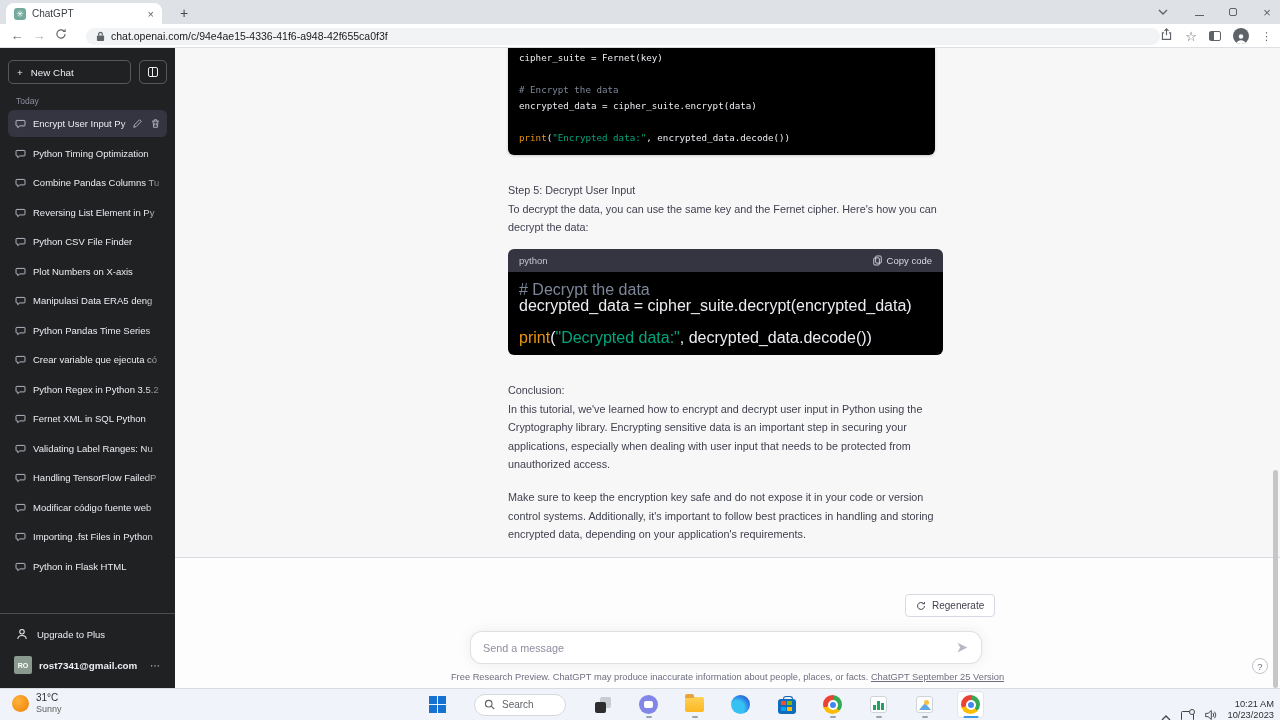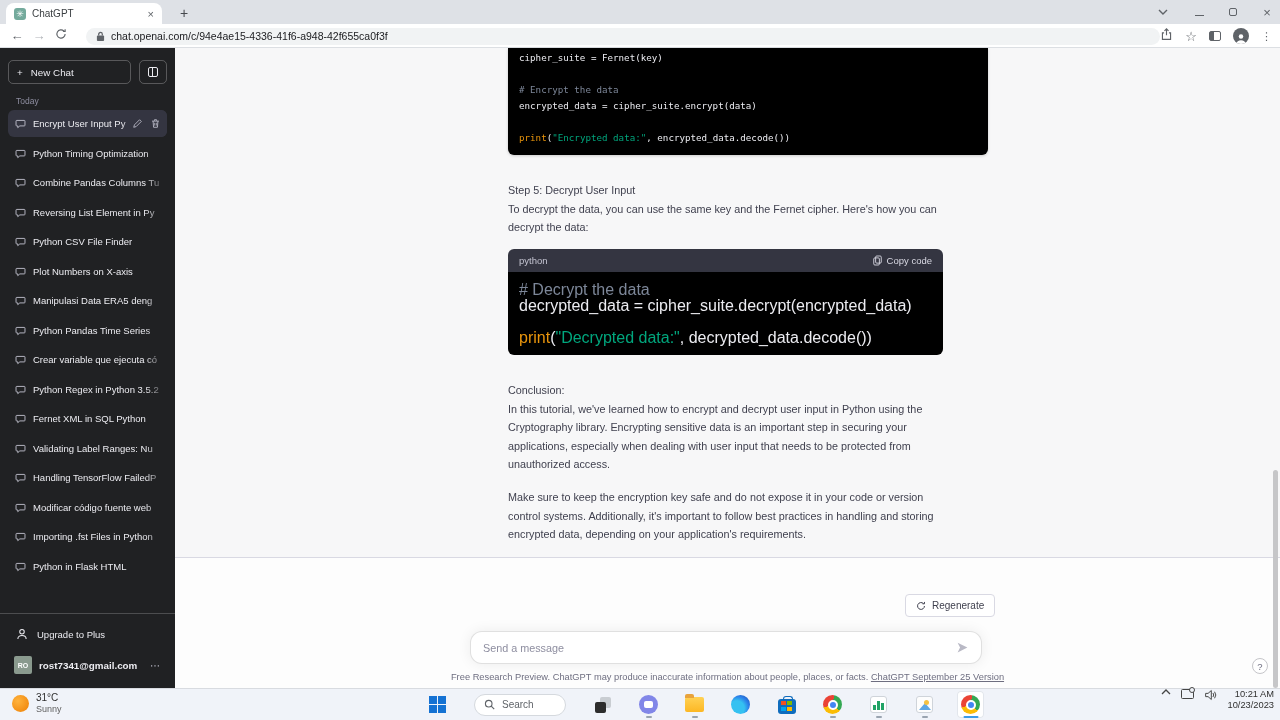--- a/index.html
+++ b/index.html
@@ -51,21 +51,21 @@
   .upgrade-row { display:flex; align-items:center; gap:9px; margin:0 8px; height:28px; border-radius:6px; padding:0 8px; font-size:9.5px; cursor:pointer; }
   .account-row { display:flex; align-items:center; gap:7px; margin:2px 8px 0 8px; height:30px; border-radius:6px; padding:0 6px; cursor:pointer; }
   .account-avatar { width:18px; height:18px; border-radius:2px; background:#8a9a8e; color:#fff; font-size:7px; font-weight:bold; display:flex; align-items:center; justify-content:center; }
   .account-email { flex:1; font-size:9.8px; font-weight:bold; }
   .dots-h { color:#c5c5d2; font-size:10px; letter-spacing:1px; }
 
   
   #main { position:absolute; left:175px; top:0; width:1105px; height:640px; background:#fdfdfd; }
   .msg-area { position:absolute; left:0; top:0; width:1105px; height:510px; background:#f7f7f8; border-bottom:1px solid #d9d9e3; }
 
-  .code-block { position:absolute; width:480px; background:#000; border-radius:6px; box-shadow:0 1px 3px rgba(0,0,0,.18); font-family:"DejaVu Sans Mono",monospace; font-size:9.2px; }
+  .code-block { position:absolute; width:427px; background:#000; border-radius:6px; box-shadow:0 1px 3px rgba(0,0,0,.18); font-family:"DejaVu Sans Mono",monospace; font-size:9.2px; }
   #code1 { left:333px; top:0; height:107px; border-radius:0 0 6px 6px; padding:2px 0 0 11px; }
   #code2-wrap { position:absolute; left:333px; top:201px; width:435px; }
   .code-header { height:23px; background:#343541; border-radius:6px 6px 0 0; display:flex; align-items:center; justify-content:space-between; padding:0 11px; font-family:"Liberation Sans",sans-serif; }
   .code-lang { font-size:9.5px; color:#c5c5d2; }
   .copy-btn { display:flex; align-items:center; gap:5px; font-size:9.5px; color:#d9d9e3; cursor:pointer; }
   #code2-body { background:#000; border-radius:0 0 6px 6px; padding:10px 0 9px 11px; height:83px; }
   .code-line { height:16px; line-height:16px; white-space:pre; }
   .tok-plain { color:#ececf1; }
   .tok-comment { color:#7d8799; }
   .tok-fn { color:#e9950c; }
@@ -114,21 +114,21 @@
   .store-ic i { background:#fff; }
   .store-ic i:nth-child(1){background:#f25022}.store-ic i:nth-child(2){background:#7fba00}.store-ic i:nth-child(3){background:#00a4ef}.store-ic i:nth-child(4){background:#ffb900}
   .chrome-ic { position:relative; width:19px; height:19px; border-radius:50%; background:conic-gradient(from 130deg, #fbbc05 0 120deg, #ea4335 0 240deg, #34a853 0 360deg); }
   .chrome-ic i { position:absolute; left:50%; top:50%; transform:translate(-50%,-50%); width:10px; height:10px; background:#4285f4; border:2.5px solid #fff; border-radius:50%; }
   .chart-ic { width:17px; height:17px; background:#fff; border:1px solid #cfd4da; border-radius:3px; display:flex; align-items:flex-end; justify-content:center; gap:1.5px; padding:2px; }
   .chart-ic i { width:3px; background:#21a366; }
   .chart-ic i:nth-child(1){height:5px}.chart-ic i:nth-child(2){height:9px}.chart-ic i:nth-child(3){height:7px}
   .paint-ic { position:relative; width:17px; height:17px; background:#fdfdfd; border:1px solid #cfd4da; border-radius:3px; overflow:hidden; }
   .paint-ic::before { content:''; position:absolute; left:2px; bottom:2px; border-left:6px solid transparent; border-right:6px solid transparent; border-bottom:7px solid #5ea7e5; }
   .paint-ic::after { content:''; position:absolute; right:3px; top:3px; width:5px; height:5px; border-radius:50%; background:#f6c244; }
-  .tray { position:absolute; right:6px; top:0; height:32px; display:flex; align-items:flex-start; gap:10px; }
+  .tray { position:absolute; right:6px; top:0; height:32px; display:flex; align-items:flex-end; gap:10px; }
   .clock { text-align:right; font-size:9.3px; color:#303030; line-height:11px; cursor:pointer; }
   .net-ic { position:relative; width:13px; height:10px; border:1.3px solid #454545; border-radius:1.5px; }
   .net-ic::after { content:''; position:absolute; right:-2px; top:-3px; width:4px; height:4px; border-radius:50%; background:#f0f3f9; border:1.2px solid #454545; }
 </style>
 </head>
 <body>
 
 <div id="stage">
 
   <div id="tabstrip">

